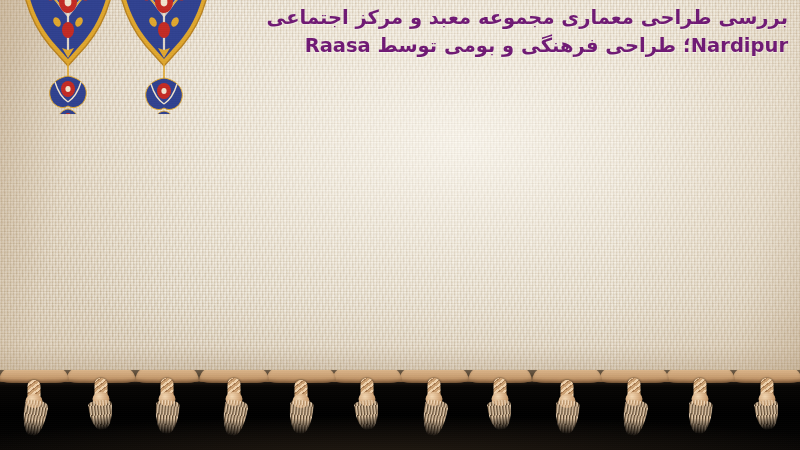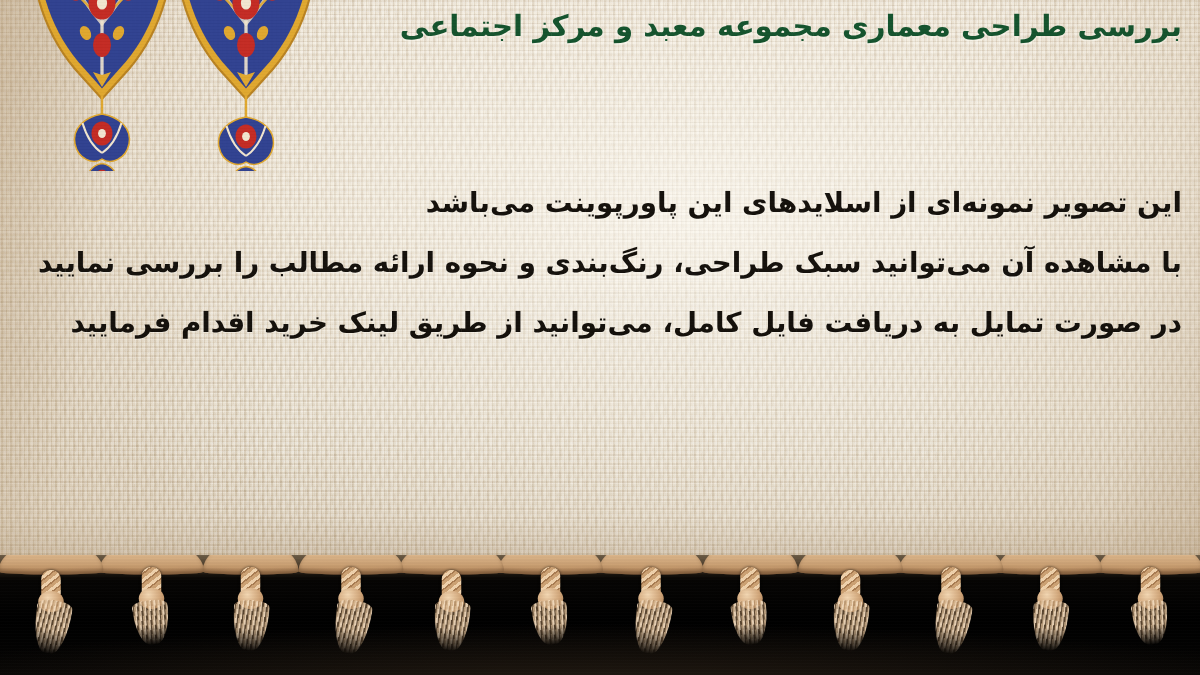--- a/index.html
+++ b/index.html
@@ -169,21 +169,21 @@
     height: 380px;
     direction: rtl;
   }
 
   .title-block {
     position: absolute;
     right: 12px;
     top: 4px;
     width: 780px;
     text-align: right;
-    color: #14532d;
+    color: #701a75;
     font-size: 19.5px;
     font-weight: 700;
     line-height: 28px;
     letter-spacing: 0;
     text-shadow: 0 1px 0 rgba(255,252,245,0.45);
   }
   .title-block .tline { white-space: nowrap; }
 
   .body-block {
     position: absolute;
@@ -272,27 +272,23 @@
         <use href="#pend-a" x="30" y="124"></use>
       </g>
     </svg>
 
   </div>
 
   <div class="text-layer">
 
     <div class="title-block">
       <div class="tline">بررسی طراحی معماری مجموعه معبد و مرکز اجتماعی</div>
+      <div class="tline">Nardipur؛ طراحی فرهنگی و بومی توسط Raasa</div>
     </div>
 
-    <div class="body-block">
-      <div class="bline">این تصویر نمونه‌ای از اسلایدهای این پاورپوینت می‌باشد</div>
-      <div class="bline">با مشاهده آن می‌توانید سبک طراحی، رنگ‌بندی و نحوه ارائه مطالب را بررسی نمایید</div>
-      <div class="bline">در صورت تمایل به دریافت فایل کامل، می‌توانید از طریق لینک خرید اقدام فرمایید</div>
-    </div>
 
   </div>
 
   <div class="fringe-band">
     <div class="fringe-row">
       <div class="tassel">
           <span class="loop"></span>
           <span class="knot"></span>
           <span class="brush"></span>
         </div>

